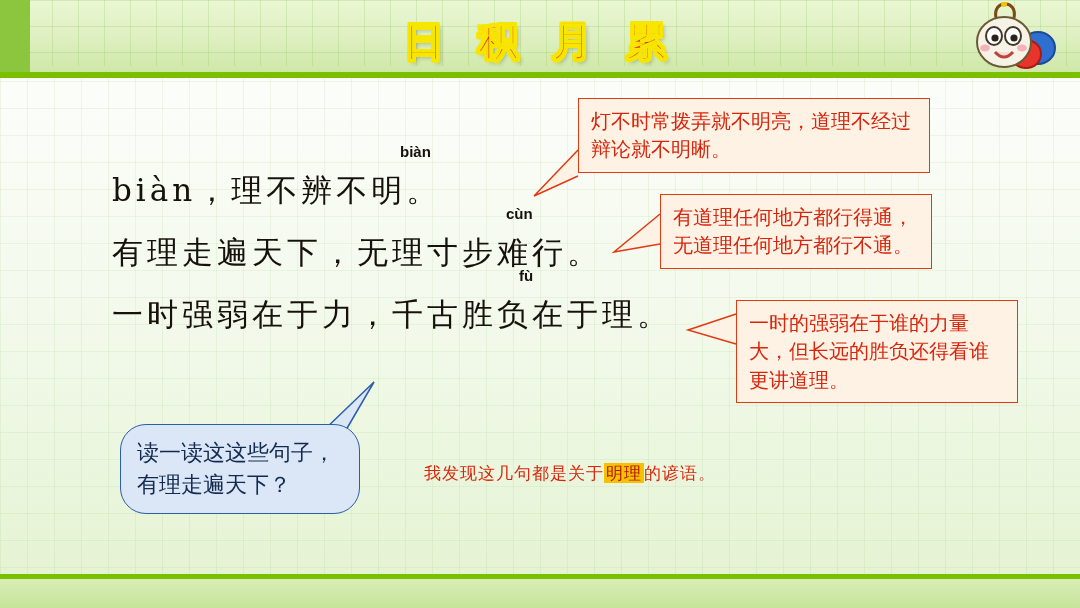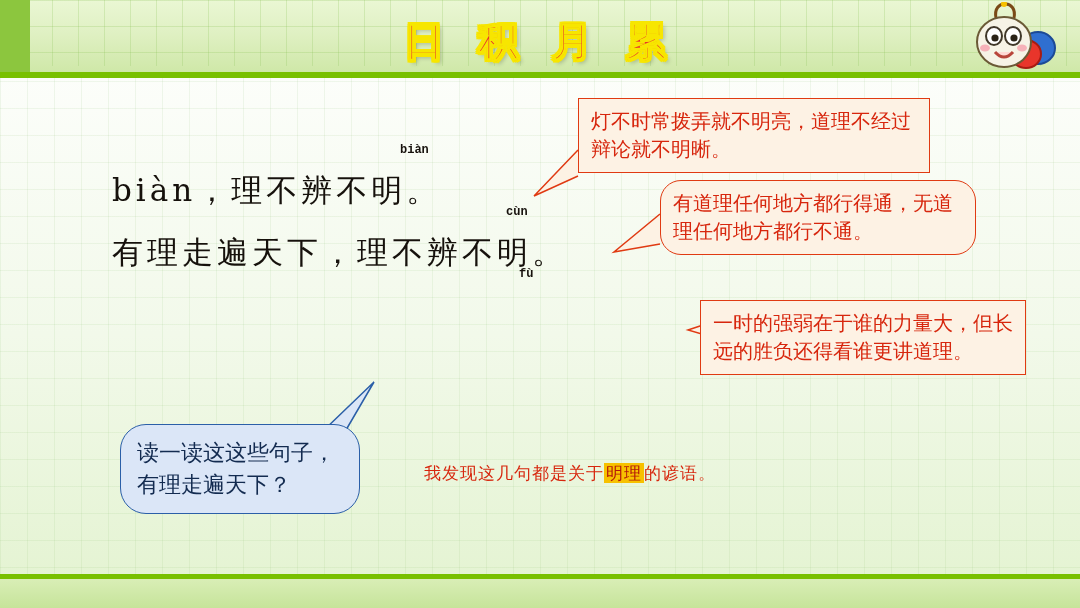--- a/index.html
+++ b/index.html
@@ -101,22 +101,22 @@
     position: relative;
     font-family: "DejaVu Serif", "Liberation Serif", serif;
     font-size: 31px;
     color: #16110c;
     letter-spacing: 4px;
     height: 62px;
     white-space: nowrap;
   }
   .pinyin {
     position: absolute;
-    font-family: Liberation Mono, monospace;
-    font-size: 12px;
+    font-family: Liberation Sans, sans-serif;
+    font-size: 15px;
     font-weight: bold;
     color: #16110c;
     letter-spacing: 0;
   }
   #py1 { left: 288px; top: -27px; }
   #py2 { left: 362px; top: -27px; margin-left: 32px; }
   #py3 { left: 407px; top: -27px; }
 
   
   .callout {
@@ -124,22 +124,22 @@
     background: #fdf2e4;
     border: 1.5px solid #e03a12;
     color: #d7260d;
     font-family: "DejaVu Serif", "Liberation Serif", serif;
     font-size: 20px;
     line-height: 1.42;
     padding: 8px 12px;
     box-sizing: border-box;
   }
   #callout1 { left: 578px; top: 98px; width: 352px; }
-  #callout2 { left: 660px; top: 180px; width: 316px; border-radius: 21px; }
-  #callout3 { left: 700px; top: 300px; width: 326px; }
+  #callout2 { left: 660px; top: 194px; width: 272px; }
+  #callout3 { left: 736px; top: 300px; width: 282px; }
 
   
   .tail { position: absolute; }
 
   
   .bubble {
     position: absolute;
     left: 120px; top: 424px;
     width: 240px;
     background: #dbe6f7;
@@ -211,24 +211,25 @@
     </svg>
   </div>
 
   <div class="proverbs">
     <div class="p-line">
       <span class="pinyin" id="py1">biàn</span>
       <span>biàn，理不辨不明。</span>
     </div>
     <div class="p-line">
       <span class="pinyin" id="py2">cùn</span>
-      <span>有理走遍天下，理不辨不明。</span>
+      <span>有理走遍天下，无理寸步难行。</span>
     </div>
     <div class="p-line">
       <span class="pinyin" id="py3">fù</span>
+      <span>一时强弱在于力，千古胜负在于理。</span>
     </div>
   </div>
 
   <svg class="tail" style="left:0;top:0;width:1080px;height:608px;">
 
     <polyline points="578,150 534,196 578,176" fill="#fdf2e4" stroke="#e03a12" stroke-width="1.5"></polyline>
 
     <polyline points="660,214 614,252 660,244" fill="#fdf2e4" stroke="#e03a12" stroke-width="1.5"></polyline>
 
     <polyline points="736,314 688,330 736,344" fill="#fdf2e4" stroke="#e03a12" stroke-width="1.5"></polyline>

